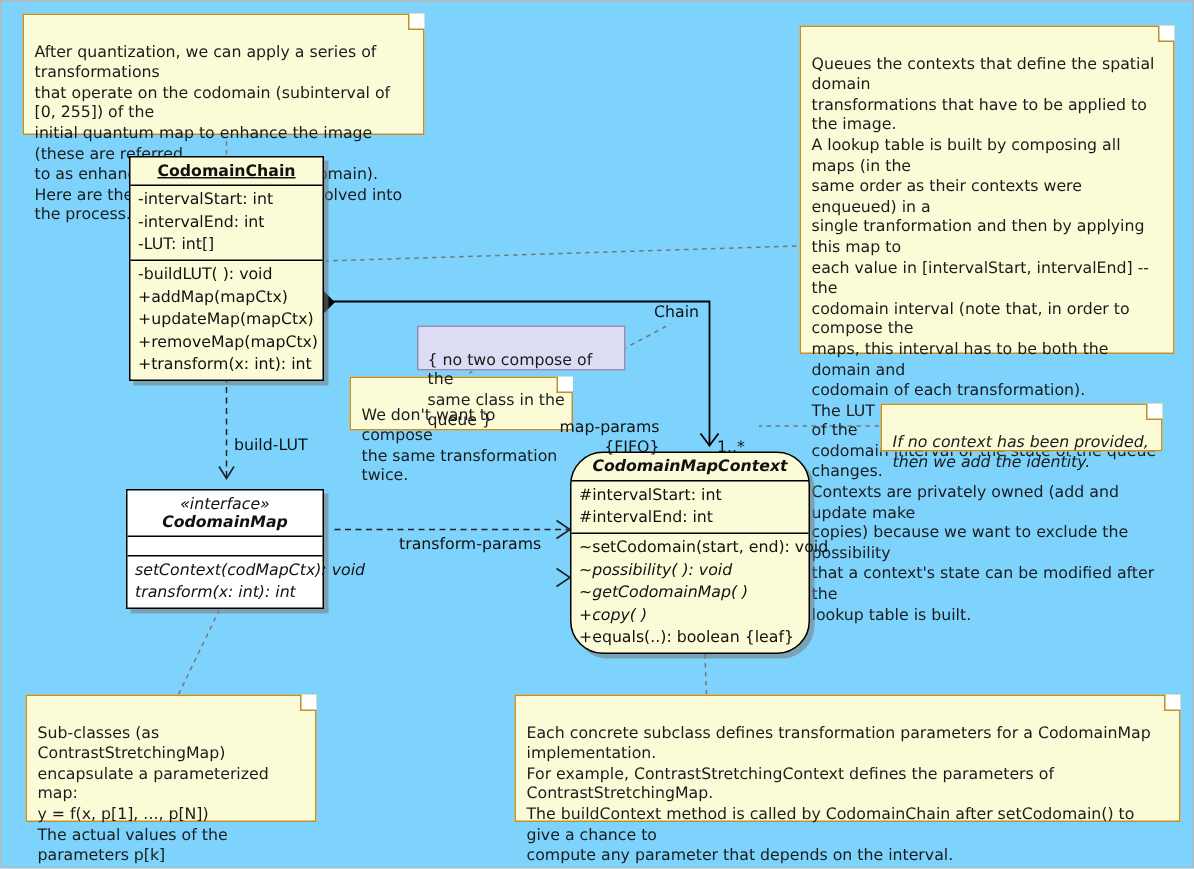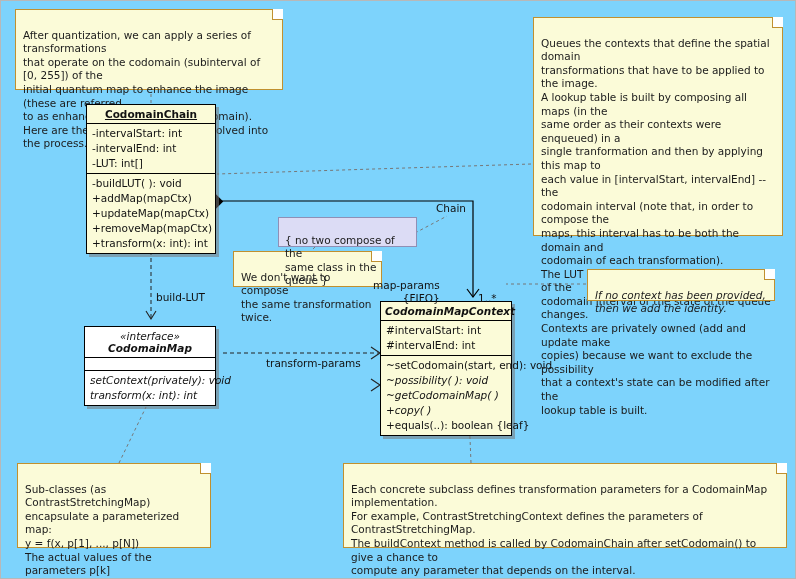--- a/index.html
+++ b/index.html
@@ -237,26 +237,26 @@
     </div>
   </div>
 
   <div class="uml iface" style="left:83px; top:325px; width:132px;">
     <div class="sec title">
       <span class="stereo">«interface»</span>
       <span class="cname italic">CodomainMap</span>
     </div>
     <div class="sec empty-sec"></div>
     <div class="sec">
-      <span class="row ital">setContext(privately): void</span>
+      <span class="row ital">setContext(codMapCtx): void</span>
       <span class="row ital">transform(x: int): int</span>
     </div>
   </div>
 
-  <div class="uml" style="left:379px; top:300px; width:132px;">
+  <div class="uml" style="left:379px; top:300px; width:160px;border-radius:22px;">
     <div class="sec title">
       <span class="cname italic">CodomainMapContext</span>
     </div>
     <div class="sec">
       <span class="row">#intervalStart: int</span>
       <span class="row">#intervalEnd: int</span>
     </div>
     <div class="sec">
       <span class="row">~setCodomain(start, end): void</span>
       <span class="row ital">~possibility( ): void</span>

